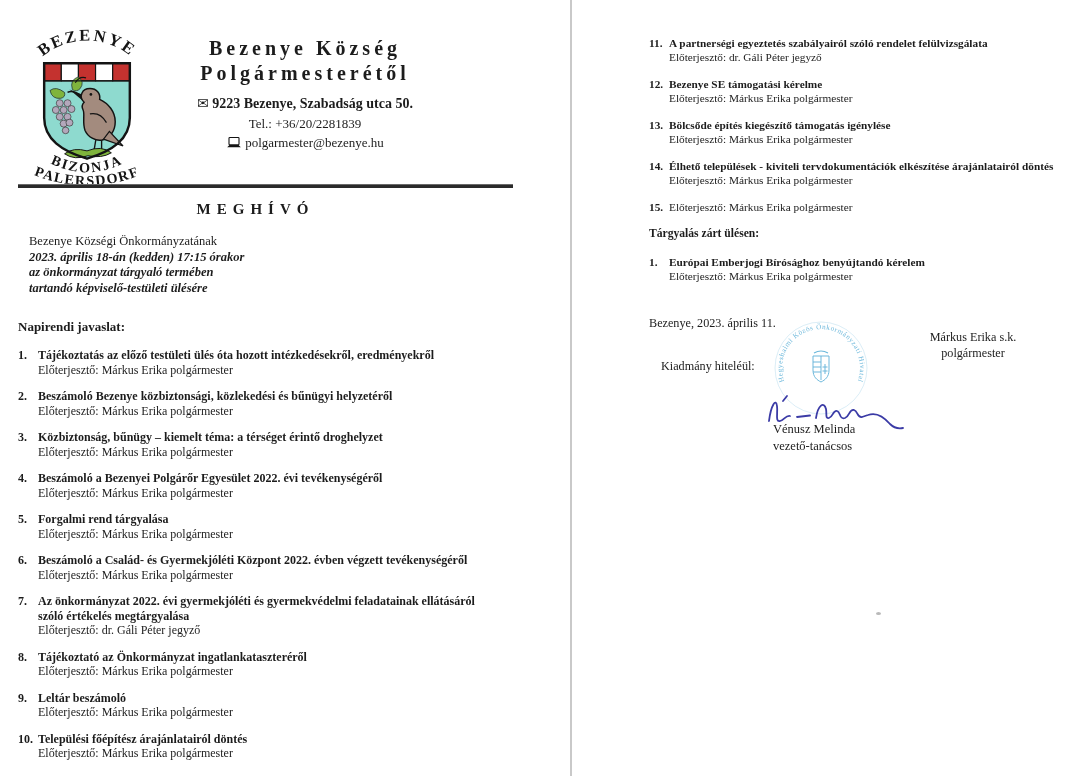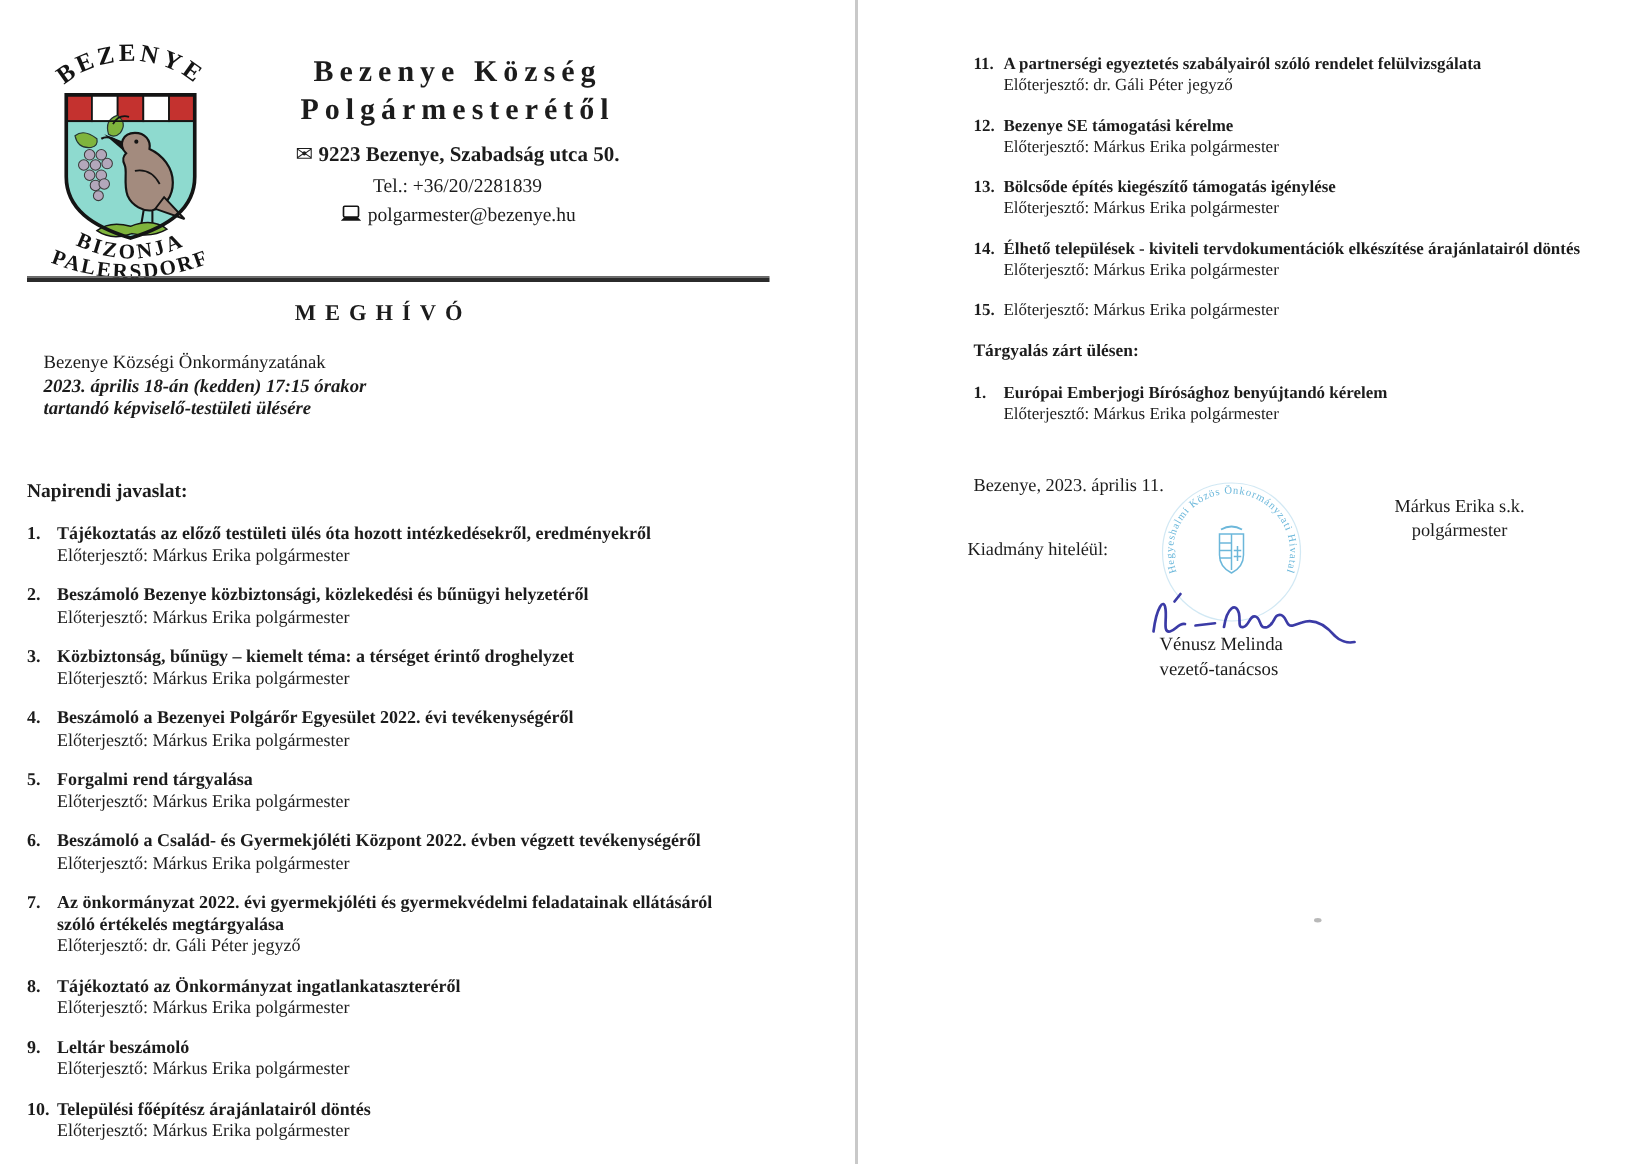--- a/index.html
+++ b/index.html
@@ -42,21 +42,21 @@
 
   .agenda2 { position:absolute; left:76px; top:36px; width:424px; font-size:11.3px; line-height:14px; }
   .agenda2 .item { margin-bottom:13px; }
   .agenda2 .item .num { flex:0 0 20px; }
   .closed-head { margin-bottom:14px; font-size:11.6px; font-weight:bold; }
 
   
   .date-line { position:absolute; left:76px; top:316px; font-size:12.2px; }
   .sig-right { position:absolute; left:340px; top:330px; width:120px; text-align:center;
                font-size:12.2px; line-height:15.5px; }
-  .attest { position:absolute; left:72px; top:359px; font-size:12.2px; }
+  .attest { position:absolute; left:88px; top:359px; font-size:12.2px; }
   .stamp { position:absolute; left:200px; top:320px; opacity:0.88; }
   .signature { position:absolute; left:190px; top:388px; }
   .certifier { position:absolute; left:200px; top:421px; font-size:12.5px; line-height:16.5px; }
   .speck { position:absolute; left:303px; top:612px; width:5px; height:3px;
            background:#8a8a8a; border-radius:50%; opacity:0.6; }
 </style>
 </head>
 <body>
 
 <div class="sheet">
@@ -139,20 +139,21 @@
         </svg><span>polgarmester@bezenye.hu</span>
       </div>
     </div>
 
     <div class="double-rule"></div>
 
     <h1 class="meghivo">MEGHÍVÓ</h1>
     <div class="intro">
       <div>Bezenye Községi Önkormányzatának</div>
       <div class="em">2023. április 18-án (kedden) 17:15 órakor</div>
+      <div class="em">az önkormányzat tárgyaló termében</div>
       <div class="em">tartandó képviselő-testületi ülésére</div>
     </div>
 
     <div class="agenda-head">Napirendi javaslat:</div>
 
     <div class="agenda">
       <div class="item">
         <span class="num">1.</span>
         <span class="ibody"><span class="ititle">Tájékoztatás az előző testületi ülés óta hozott intézkedésekről, eredményekről</span>
         <div class="ipres">Előterjesztő: Márkus Erika polgármester</div></span>

